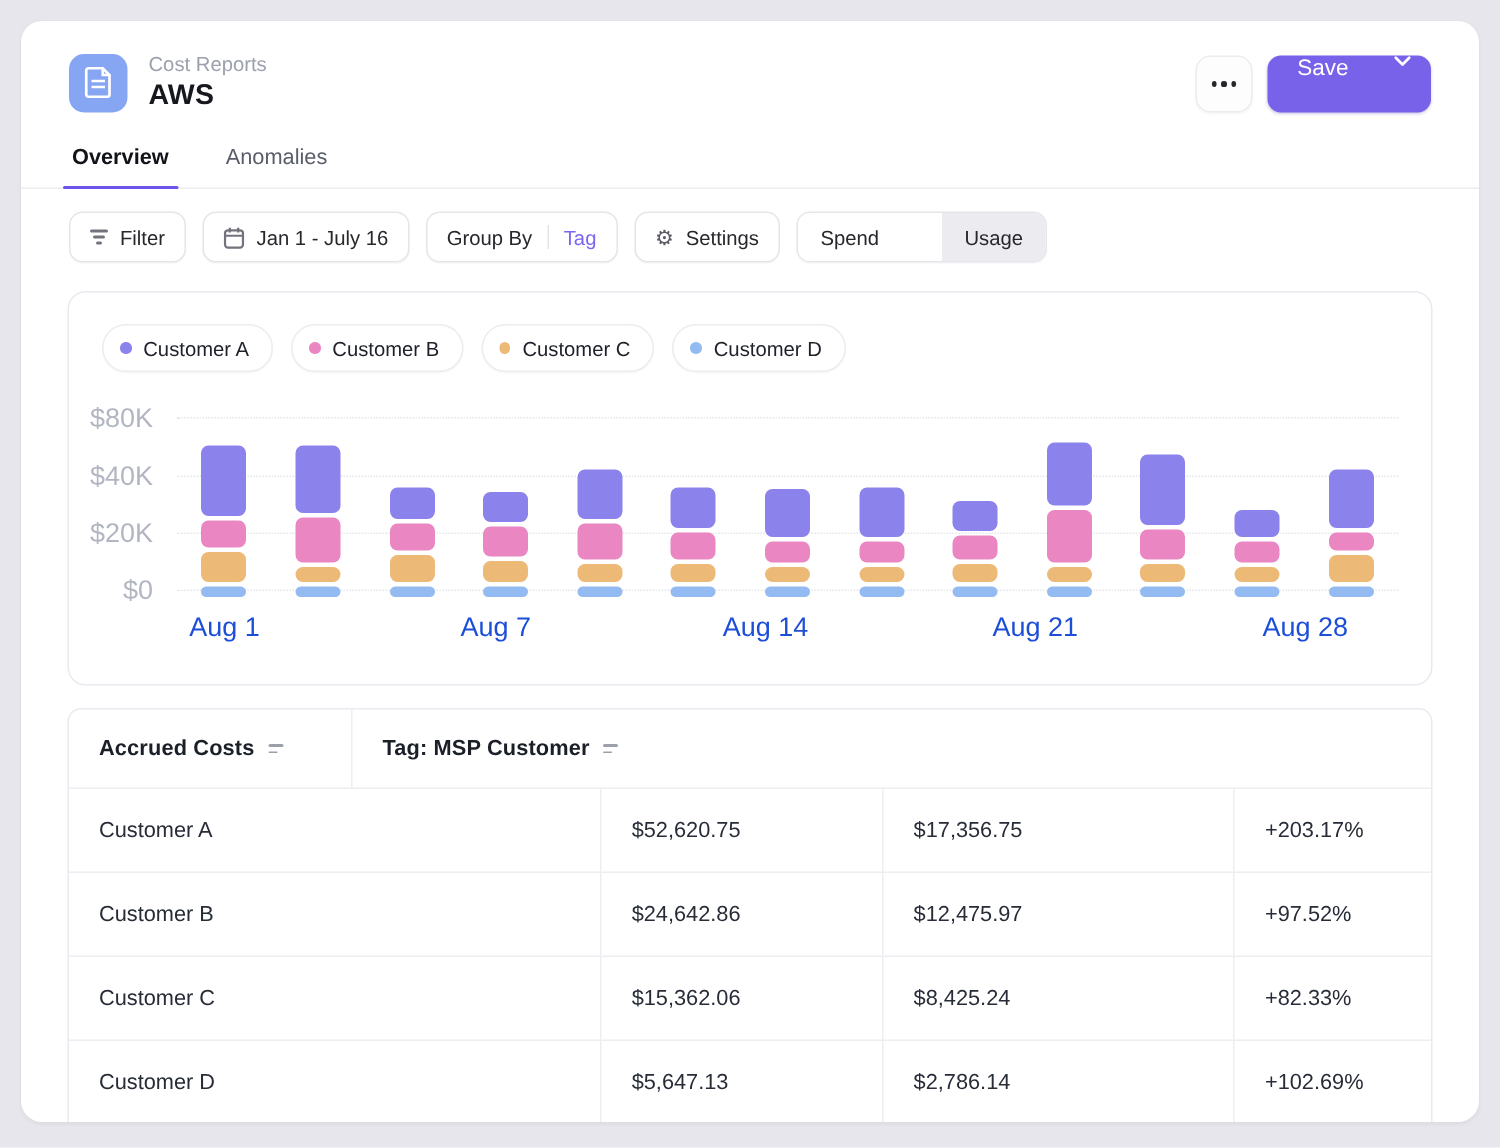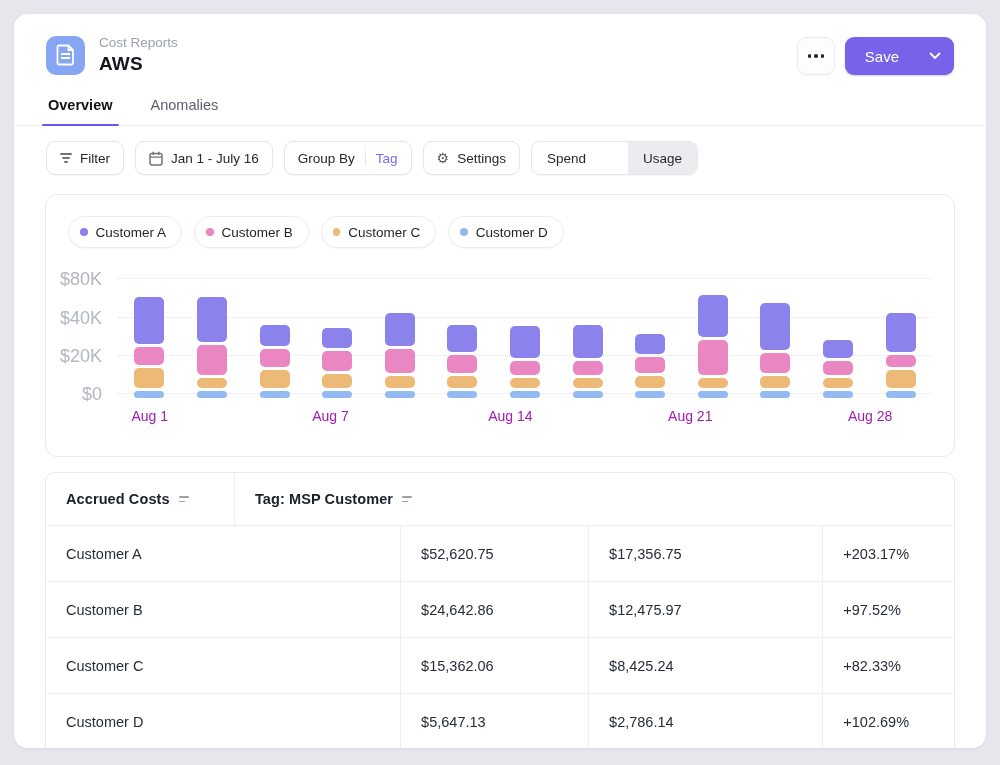--- a/index.html
+++ b/index.html
@@ -19,21 +19,21 @@
   
   .hdr { display:flex; align-items:flex-start; justify-content:space-between; padding:21px 32px 0 32px; }
   .hdr-left { display:flex; gap:14px; align-items:center; }
   .doc-badge { width:39px; height:39px; border-radius:10px; background:#86a5f2; display:flex; align-items:center; justify-content:center; }
   .hdr-titles .sub { font-size:13.5px; color:#9ca1ad; margin-bottom:3px; }
   .hdr-titles .main { font-size:19px; font-weight:bold; color:#16181d; letter-spacing:.2px; }
   .hdr-actions { display:flex; gap:10px; align-items:center; margin-top:2px; }
   .more-btn { width:38px; height:38px; border:1px solid #ececf1; border-radius:10px; background:#fdfdfe;
     display:flex; align-items:center; justify-content:center; gap:3px; cursor:pointer; box-shadow:0 1px 2px rgba(20,20,40,.04); }
   .more-btn i { width:3.5px; height:3.5px; border-radius:50%; background:#26262b; display:block; }
-  .save-btn { height:38px; border:none; border-radius:9px; background:#7862ea; color:#fff; display:flex; align-items:center; cursor:pointer;
+  .save-btn { height:38px; border:none; border-radius:9px; background:#7862ea; color:#fff; display:flex; align-items:flex-start; cursor:pointer;
     font-family:inherit; box-shadow:0 1px 2px rgba(60,40,160,.25); overflow:hidden; padding:0; }
   .save-btn .lbl { display:flex; align-items:center; padding:0 16px 0 20px; font-size:15px; color:#fff; }
   .save-btn .sep { width:1px; background:rgba(255,255,255,.35); margin:8px 0; }
   .save-btn .chev { display:flex; align-items:center; padding:0 13px; }
   
   .tabs { display:flex; gap:34px; padding:0 32px; margin-top:16px; border-bottom:1px solid #ececf1; }
   .tab { font-size:14.5px; padding:6px 2px 12px 2px; color:#5a5e6b; cursor:pointer; position:relative; }
   .tab.active { color:#111318; font-weight:bold; }
   .tab.active::after { content:""; position:absolute; left:-4px; right:-4px; bottom:-1px; height:2.5px; background:#6d53ea; border-radius:2px; }
   
@@ -56,21 +56,21 @@
     font-size:13.5px; color:#1e212a; cursor:pointer; box-shadow:0 1px 1px rgba(20,20,40,.03); background:#fff; }
   .pill .dot { width:7.5px; height:7.5px; border-radius:50%; }
   .chart-row { display:flex; }
   .ylabels { width:50px; position:relative; height:130px; flex:none; }
   .ylabels span { position:absolute; right:16px; transform:translateY(50%); font-size:18px; color:#b2b6c2; }
   .plot { flex:1; position:relative; height:130px; }
   .gridline { position:absolute; left:0; right:0; border-top:1.5px dotted #e4e5eb; }
   .bar { position:absolute; bottom:-4px; width:30px; display:flex; flex-direction:column-reverse; gap:3px; }
   .bar .segm { border-radius:5px; width:100%; }
   .xlabels { position:relative; height:22px; margin-top:14px; margin-left:50px; }
-  .xlabels span { position:absolute; transform:translateX(-50%); font-size:14px; color:#a21caf; white-space:nowrap; }
+  .xlabels span { position:absolute; transform:translateX(-50%); font-size:18px; color:#1d4ed8; white-space:nowrap; }
   
   .tbl { margin:15px 31px 0 31px; border:1px solid #e9e9ef; border-radius:9px 9px 0 0; overflow:hidden; background:#fff; }
   .trow { display:flex; border-top:1px solid #eceef2; }
   .trow:first-child { border-top:none; }
   .tcell { padding:0 14px 0 20px; display:flex; align-items:center; gap:9px; border-left:1px solid #eceef2; min-width:0; }
   .tcell:first-child { border-left:none; }
   .c0{width:39%;} .c1{width:20.7%;} .c2{width:25.8%;} .c3{width:14.5%;}
   .thead .tcell { height:52px; font-size:14.5px; font-weight:bold; color:#1b1f28; letter-spacing:.1px; }
   .tbody-row .tcell { height:55px; font-size:14.5px; color:#272c37; }
   .sort-ic { display:flex; flex-direction:column; gap:3px; cursor:pointer; }

